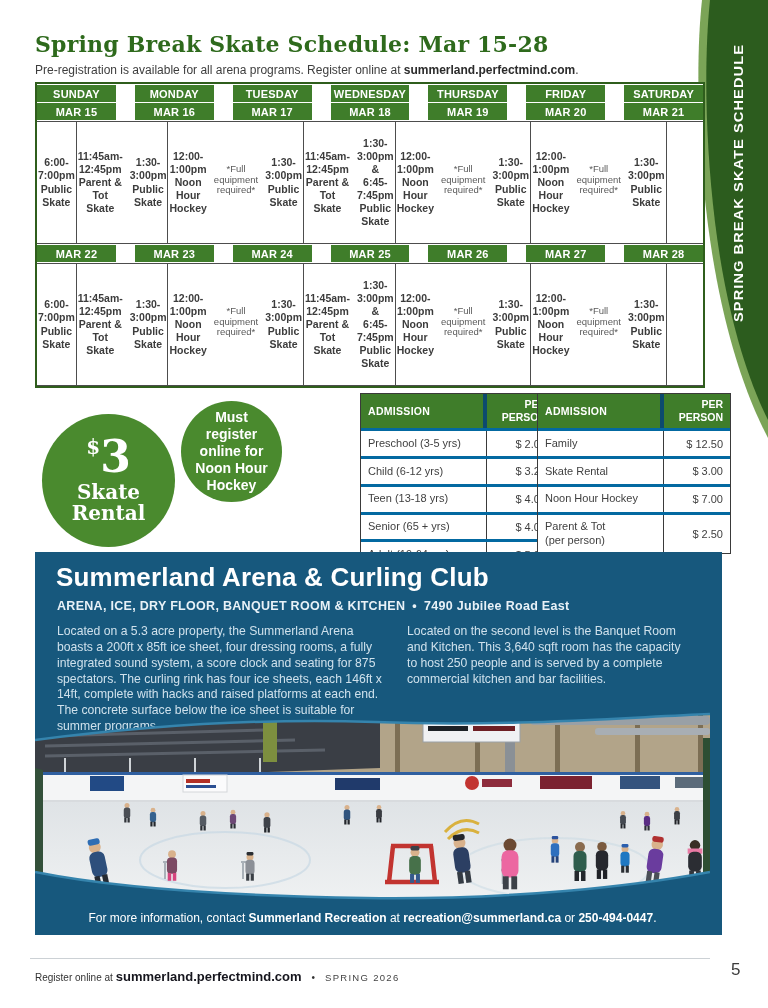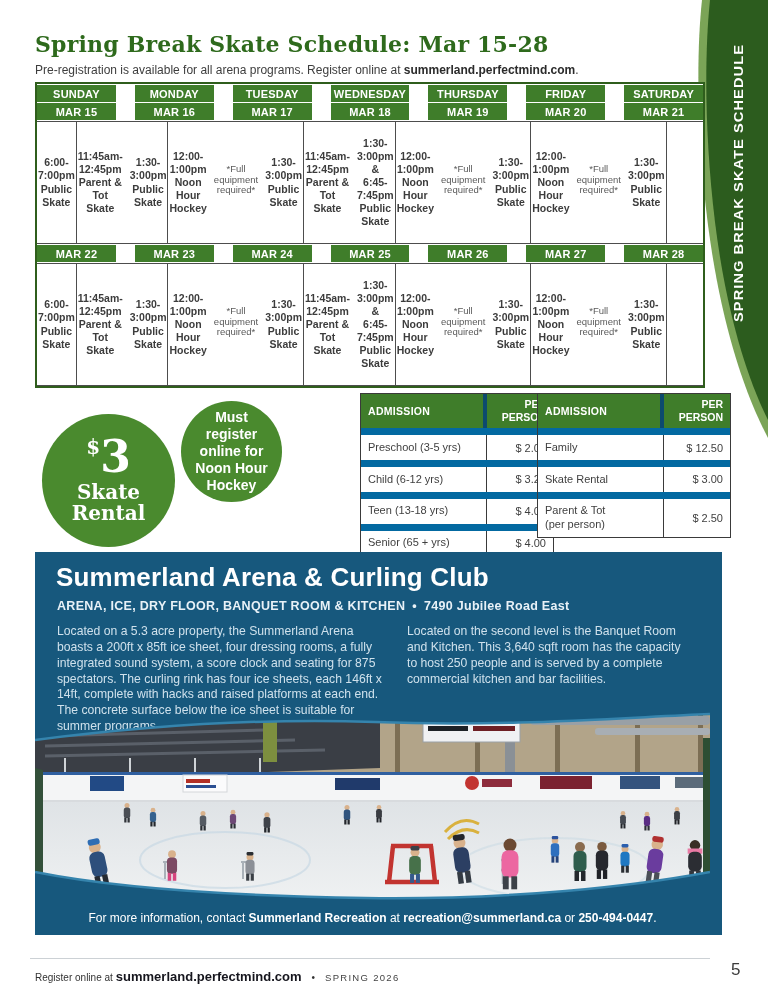--- a/index.html
+++ b/index.html
@@ -40,21 +40,21 @@
                display:flex;justify-content:center;align-items:center;color:#fff;
                font-size:14px;font-weight:700;line-height:1.22;text-align:center;white-space:pre-line;}
 
   
   .atable{width:194px;border:1px solid #3a3a3a;background:#fff;box-sizing:border-box;}
   .at1{left:360px;top:393px;} .at2{left:537px;top:393px;}
   .ahdr{display:flex;background:#3F7D2A;color:#fff;}
   .ah-label{flex:1;padding:5px 7px;font-weight:700;font-size:10.5px;display:flex;align-items:center;letter-spacing:.3px;}
   .ah-price{width:52px;padding:4px 7px;font-weight:700;font-size:10.5px;text-align:right;
             border-left:4px solid #0c4a6e;white-space:pre-line;line-height:1.25;}
-  .arow{display:flex;border-top:7px solid #0369a1;}
+  .arow{display:flex;border-top:3px solid #0369a1;}
   .a-label{flex:1;padding:5.5px 7px;font-size:11px;color:#3f3f3f;white-space:pre-line;line-height:1.25;
            display:flex;align-items:center;}
   .a-price{width:52px;border-left:1px solid #3a3a3a;display:flex;align-items:center;
            justify-content:flex-end;padding:0 7px;font-size:11px;color:#3f3f3f;}
   .famnote{top:551px;right:58px;font-size:13px;font-style:italic;color:#333;}
 
   
   .panel{left:35px;top:552px;width:675px;height:383px;background:#17587D;overflow:hidden;padding-left:12px;}
   .ptitle{left:21px;top:10px;color:#fff;font-weight:700;font-size:26px;letter-spacing:.2px;}
   .psub{left:22px;top:47px;color:#e8f1f7;font-weight:700;font-size:12.5px;letter-spacing:.3px;}
@@ -260,20 +260,24 @@
       <div class="ah-price">PER
 PERSON</div>
     </div>
     <div class="arow">
       <div class="a-label">Family</div>
       <div class="a-price">$ 12.50</div>
     </div>
     <div class="arow">
       <div class="a-label">Skate Rental</div>
       <div class="a-price">$ 3.00</div>
+    </div>
+    <div class="arow">
+      <div class="a-label">Noon Hour Hockey</div>
+      <div class="a-price">$ 7.00</div>
     </div>
     <div class="arow">
       <div class="a-label">Parent &amp; Tot
 (per person)</div>
       <div class="a-price">$ 2.50</div>
     </div>
   </div>
 <div class="abs famnote">• A family consists of 2 adults and their own children 18 years and under.</div>
 
 <div class="abs panel">

